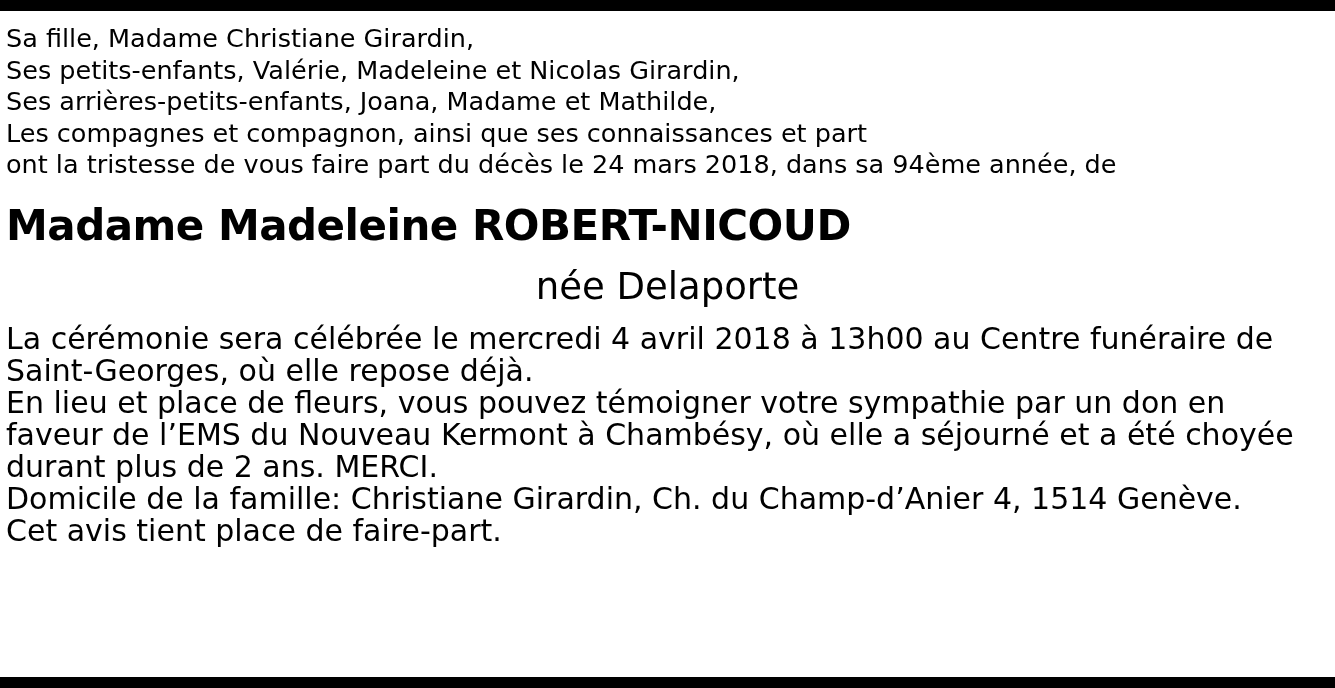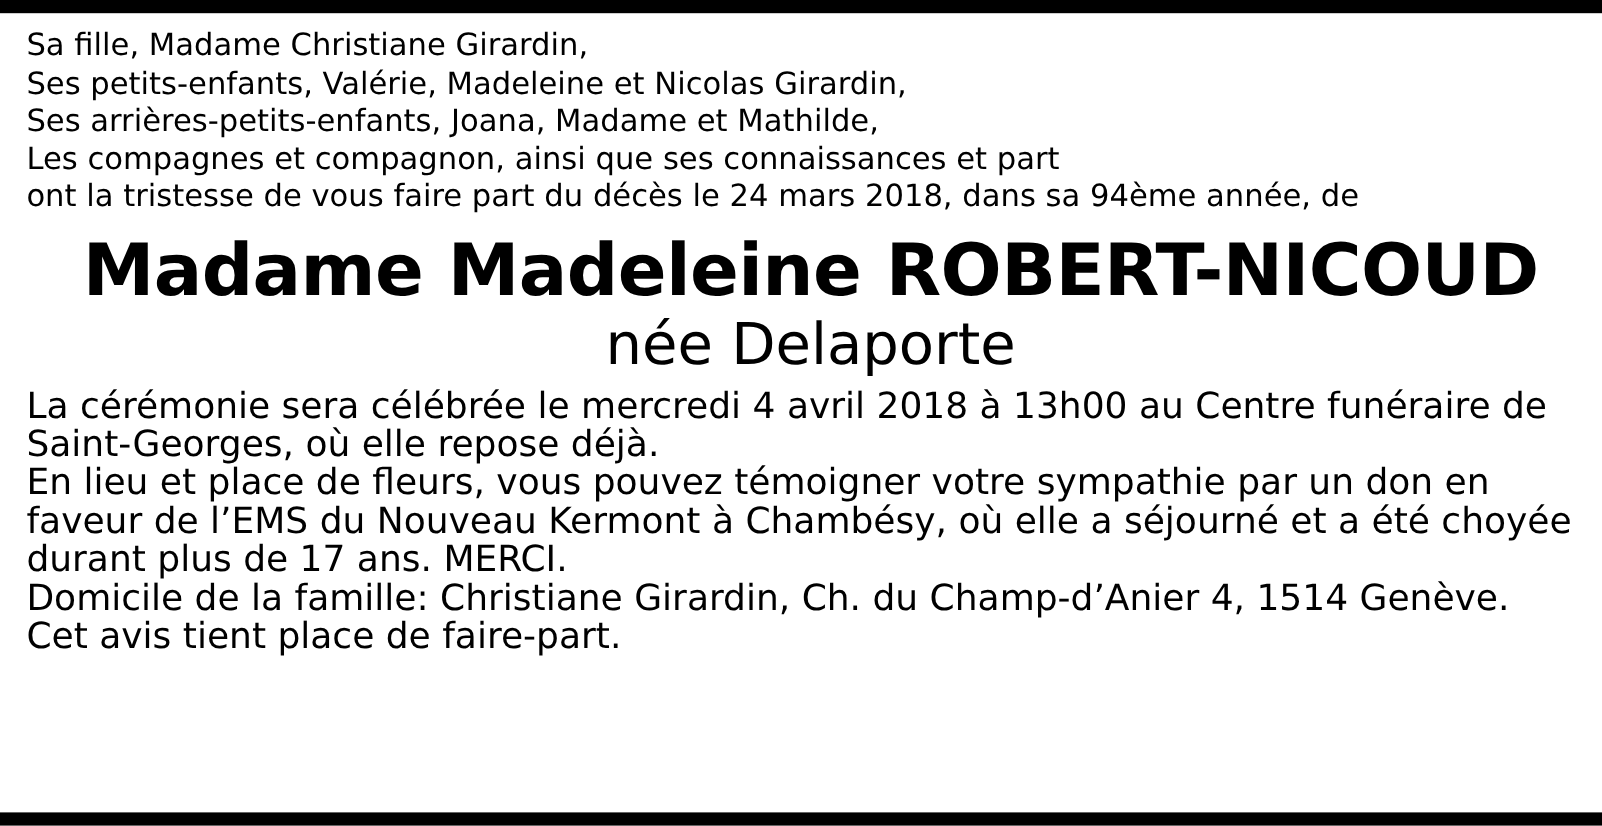--- a/index.html
+++ b/index.html
@@ -36,48 +36,48 @@
     width: 1335px;
     height: 11px;
     background: #000000;
   }
   .content {
     position: absolute;
     top: 11px;
     left: 0;
     right: 0;
     bottom: 11px;
-    padding: 12px 6px 0 22px;
+    padding: 12px 6px 0 6px;
     box-sizing: border-box;
   }
   .intro-line,
   .body-line {
     font-size: 25.5px;
     line-height: 31.5px;
     letter-spacing: 0px;
     white-space: nowrap;
   }
   .body-block {
     font-size: 30px;
     line-height: 32px;
   }
   .body-block .wrap {
     white-space: normal;
   }
   .deceased-name {
-    text-align: center;
+    text-align: left;
     font-weight: bold;
-    font-size: 60px;
+    font-size: 42px;
     line-height: 62px;
     margin-top: 14px;
     letter-spacing: -0.5px;
   }
   .nee-name {
     text-align: center;
-    font-size: 48px;
+    font-size: 37px;
     line-height: 56px;
     margin-top: 2px;
     margin-bottom: 8px;
   }
 </style>
 </head>
 <body>
 
 <div class="notice">
 
@@ -89,21 +89,21 @@
     <div class="intro-line">Ses petits-enfants, Valérie, Madeleine et Nicolas Girardin,</div>
     <div class="intro-line">Ses arrières-petits-enfants, Joana, Madame et Mathilde,</div>
     <div class="intro-line">Les compagnes et compagnon, ainsi que ses connaissances et part</div>
     <div class="intro-line">ont la tristesse de vous faire part du décès le 24 mars 2018, dans sa 94ème année, de</div>
 
     <div class="deceased-name">Madame Madeleine ROBERT-NICOUD</div>
     <div class="nee-name">née Delaporte</div>
 
     <div class="body-block">
       <div class="wrap">La cérémonie sera célébrée le mercredi 4 avril 2018 à 13h00 au Centre funéraire de Saint-Georges, où elle repose déjà.</div>
-      <div class="wrap">En lieu et place de fleurs, vous pouvez témoigner votre sympathie par un don en faveur de l’EMS du Nouveau Kermont à Chambésy, où elle a séjourné et a été choyée durant plus de 17 ans. MERCI.</div>
+      <div class="wrap">En lieu et place de fleurs, vous pouvez témoigner votre sympathie par un don en faveur de l’EMS du Nouveau Kermont à Chambésy, où elle a séjourné et a été choyée durant plus de 2 ans. MERCI.</div>
       <div class="wrap">Domicile de la famille: Christiane Girardin, Ch. du Champ-d’Anier 4, 1514 Genève.</div>
       <div class="wrap">Cet avis tient place de faire-part.</div>
     </div>
 
   </div>
 
   <div class="rule-bottom"></div>
 
 </div>
 

